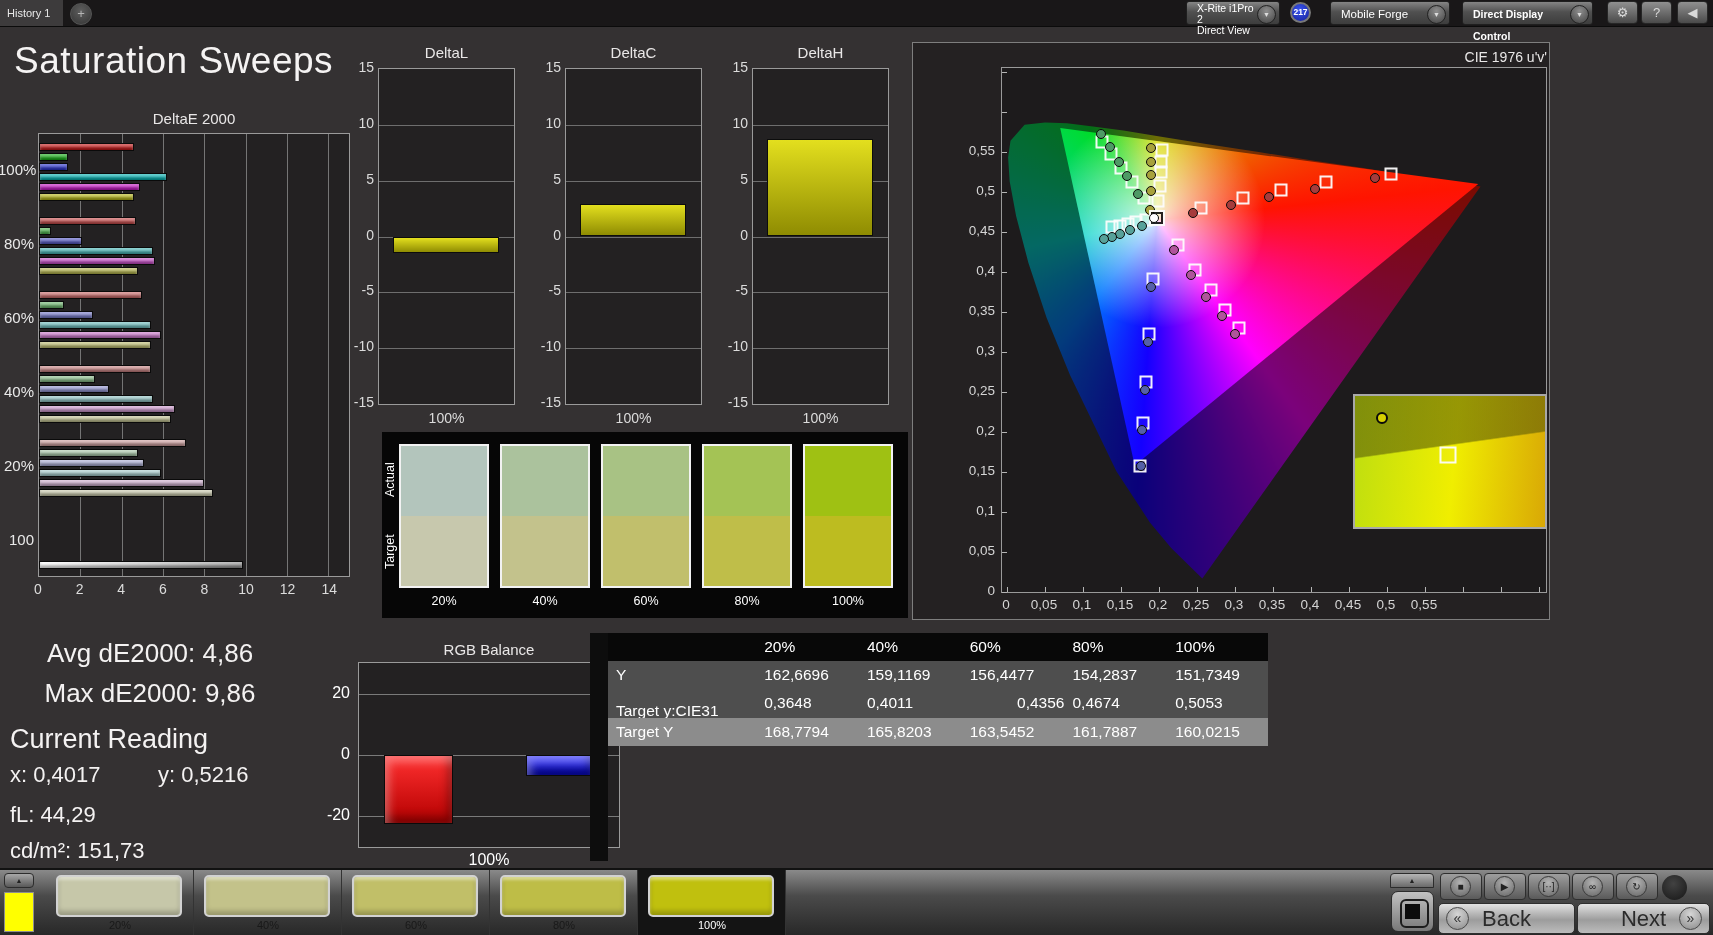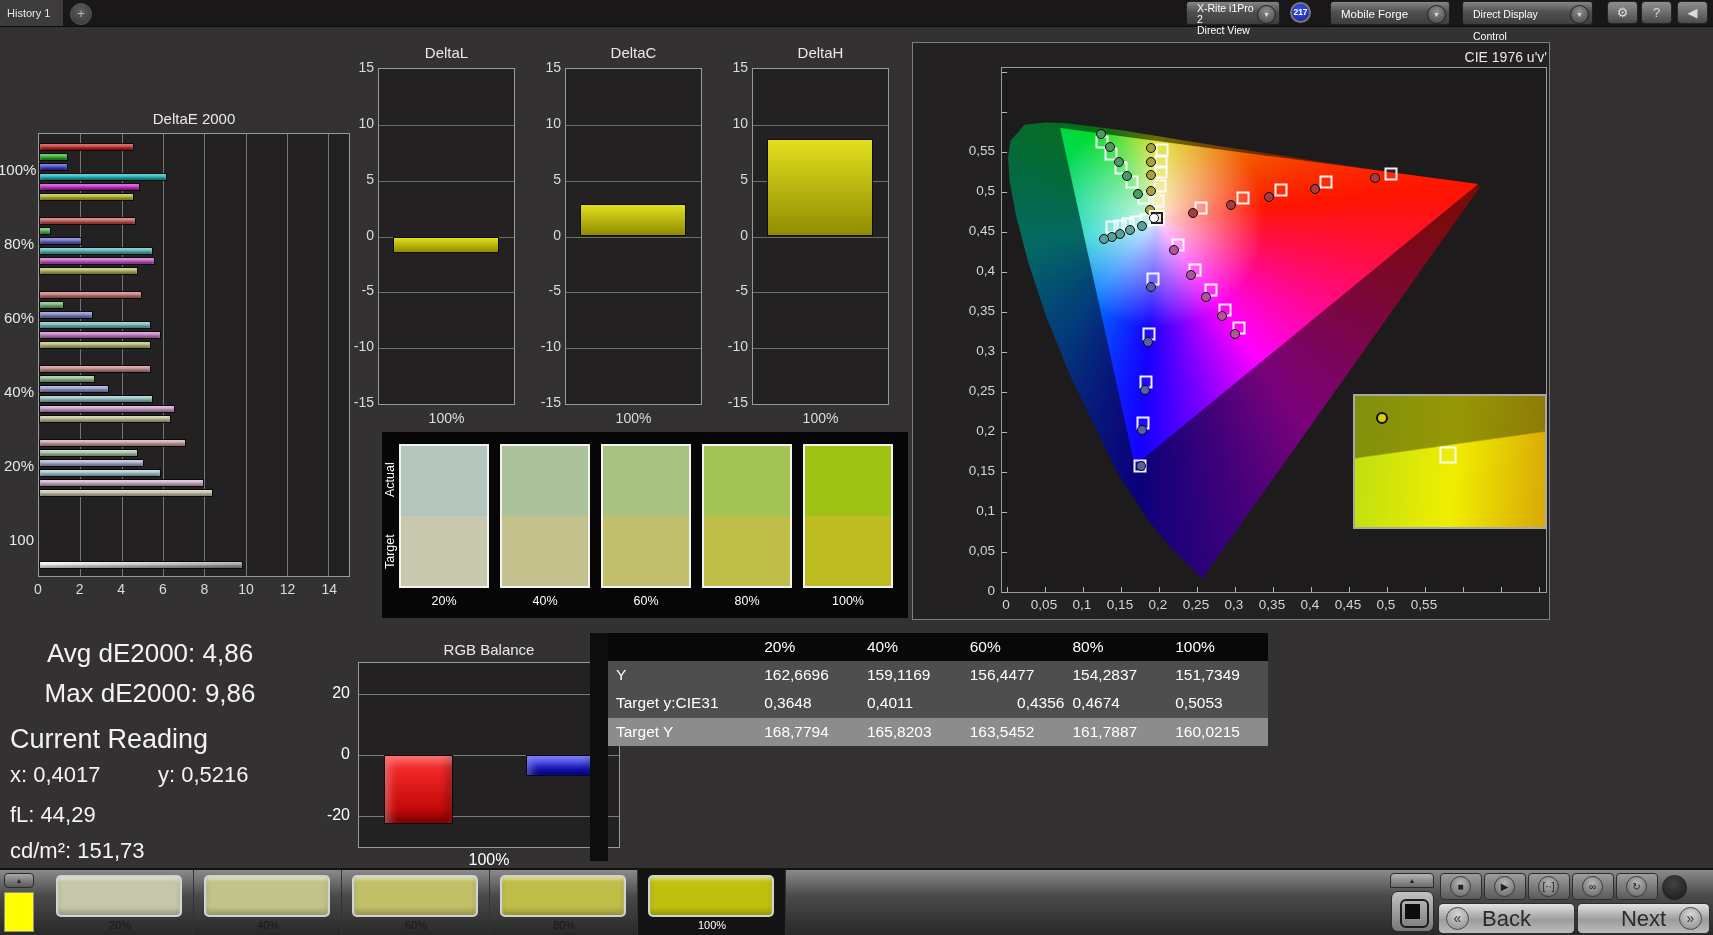--- a/index.html
+++ b/index.html
@@ -143,30 +143,31 @@
           <div>Direct View</div>
       </div>
       <div class="chev">▼</div>
     </div>
     <div id="badge">217</div>
     <div class="dd" style="left:1330px;width:120px;">
       <div class="stripe"></div>
       <div class="dtxt one">Mobile Forge</div>
       <div class="chev">▼</div>
     </div>
-    <div class="dd" style="left:1462px;width:131px;">
+    <div class="dd" style="left:1462px;width:131px;font-weight:bold;">
       <div class="stripe"></div>
       <div class="dtxt one" style="font-size:10.5px">Direct Display Control</div>
       <div class="chev">▼</div>
     </div>
     <div class="winbtn" style="left:1607px;"><span>⚙</span></div>
     <div class="winbtn" style="left:1641px;">?</div>
     <div class="winbtn" style="left:1677px;"><span>◀</span></div>
   </div>
 
+  <div id="title">Saturation Sweeps</div>
 
   <div class="ctitle" style="left:38px;top:110px;width:312px;">DeltaE 2000</div>
   <div id="de-plot" class="plot">
       <div class="vgrid" style="left: 13.3333%;"></div>
       <div class="vgrid" style="left: 26.6667%;"></div>
       <div class="vgrid" style="left: 40%;"></div>
       <div class="vgrid" style="left: 53.3333%;"></div>
       <div class="vgrid" style="left: 66.6667%;"></div>
       <div class="vgrid" style="left: 80%;"></div>
       <div class="vgrid" style="left: 93.3333%;"></div>
@@ -503,21 +504,21 @@
       </div>
       <div class="trow">
         <div class="tcell" style="width: 150px;">Y</div>
         <div class="tcell" style="width: 104px;">162,6696</div>
         <div class="tcell" style="width: 104px;">159,1169</div>
         <div class="tcell" style="width: 104px;">156,4477</div>
         <div class="tcell" style="width: 104px;">154,2837</div>
         <div class="tcell" style="width: 102px;">151,7349</div>
       </div>
       <div class="trow">
-        <div class="tcell" style="width: 150px;">Target y:CIE31</div>
+        <div class="tcell" style="width: 150px; margin-top: 8px;">Target y:CIE31</div>
         <div class="tcell" style="width: 104px;">0,3648</div>
         <div class="tcell" style="width: 104px;">0,4011</div>
         <div class="tcell" style="width: 104px; text-align: right;">0,4356</div>
         <div class="tcell" style="width: 104px;">0,4674</div>
         <div class="tcell" style="width: 102px;">0,5053</div>
       </div>
       <div class="trow light">
         <div class="tcell" style="width: 150px;">Target Y</div>
         <div class="tcell" style="width: 104px;">168,7794</div>
         <div class="tcell" style="width: 104px;">165,8203</div>

